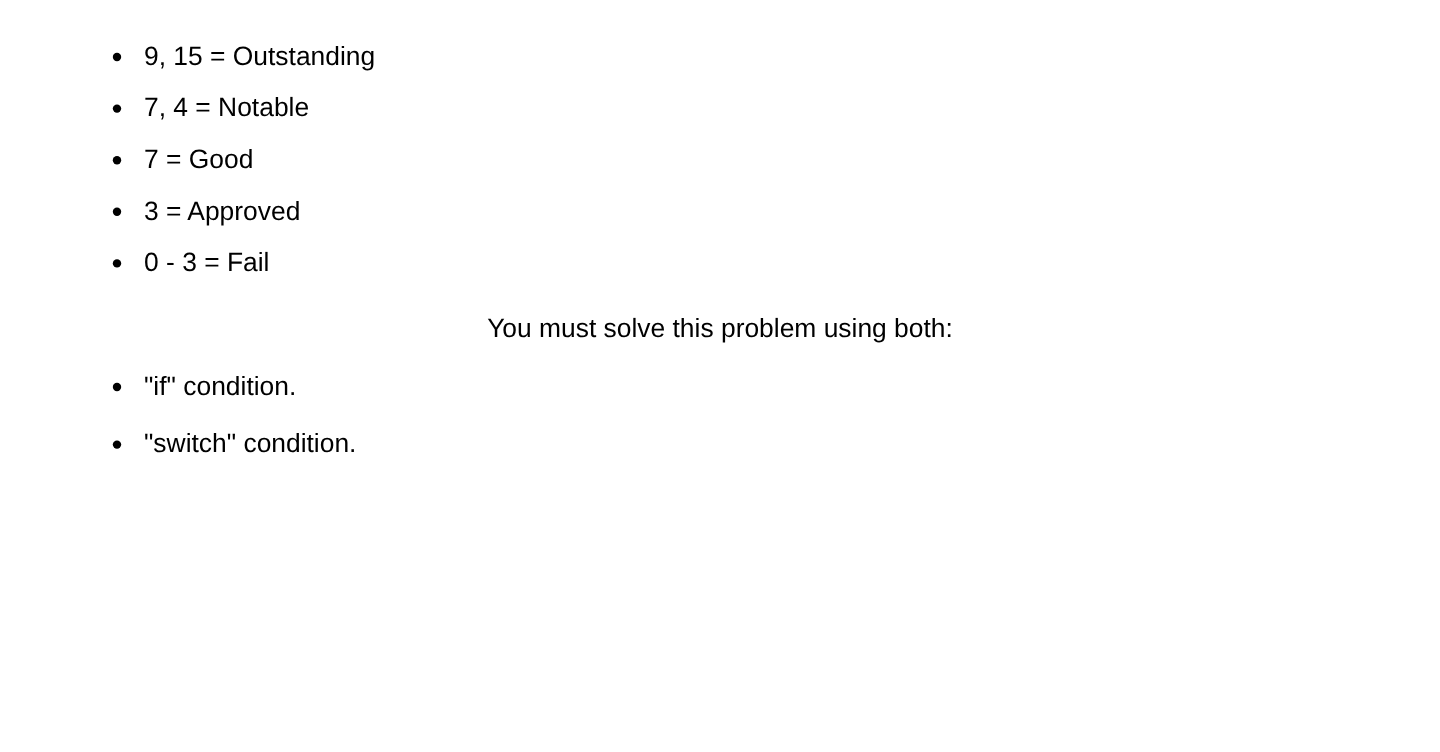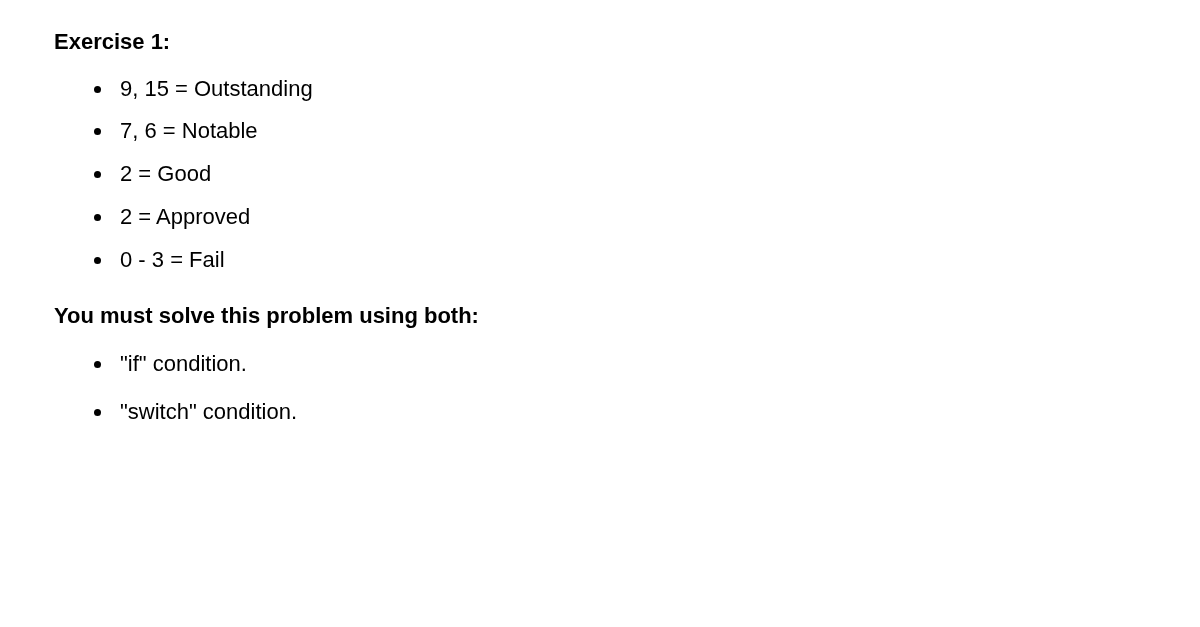--- a/index.html
+++ b/index.html
@@ -36,32 +36,31 @@
   }
   ul.bullets.wide li {
     line-height: 2.2;
   }
 </style>
 </head>
 <body>
 
 <div class="page">
 
-  <div class="title">Exercise 1:</div>
 
 
   <ul class="bullets">
     <li>9, 15 = Outstanding</li>
-    <li>7, 6 = Notable</li>
-    <li>2 = Good</li>
-    <li>2 = Approved</li>
+    <li>7, 4 = Notable</li>
+    <li>7 = Good</li>
+    <li>3 = Approved</li>
     <li>0 - 3 = Fail</li>
   </ul>
 
 
-  <div class="para" style="text-align:left;font-weight:bold;">You must solve this problem using both:</div>
+  <div class="para" style="text-align:center;">You must solve this problem using both:</div>
 
   <ul class="bullets wide">
     <li>"if" condition.</li>
     <li>"switch" condition.</li>
   </ul>
 
 </div>
 
 </body></html>

